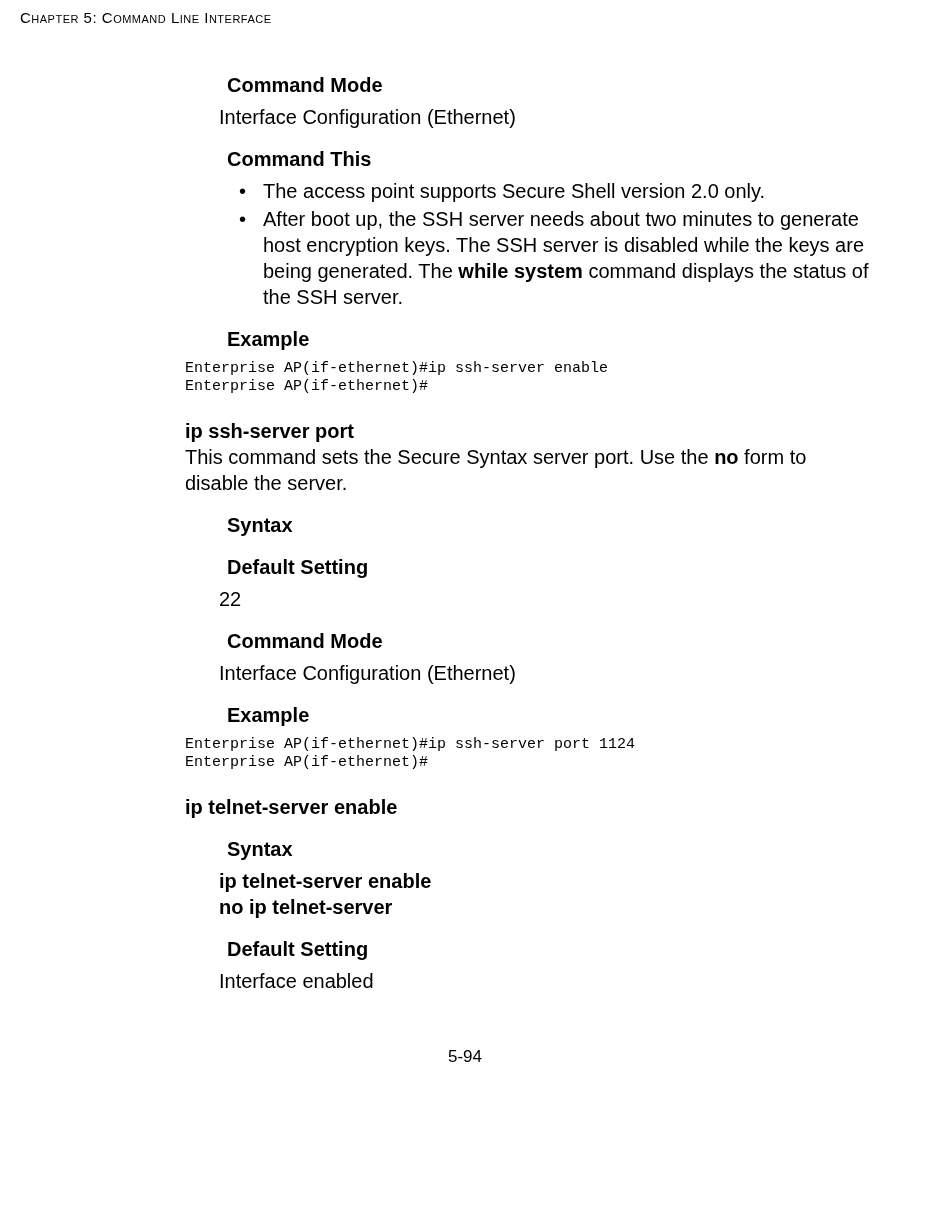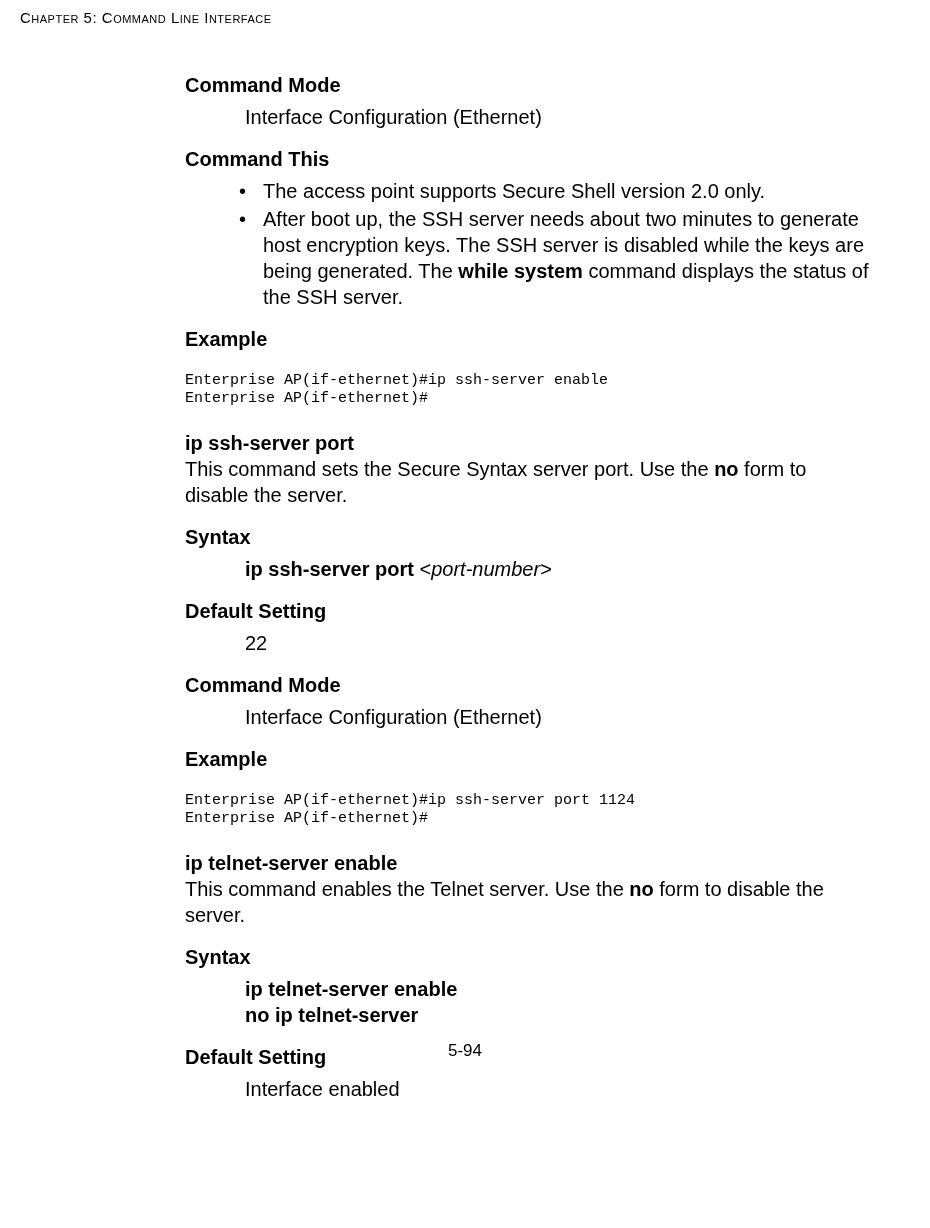--- a/index.html
+++ b/index.html
@@ -33,29 +33,30 @@
     position: absolute;
     top: 72px;
     left: 185px;
     right: 60px;
   }
   .h {
     font-weight: 700;
     margin-top: 16px;
     margin-bottom: 6px;
     font-size: 20px;
+    margin-left: 42px;
   }
   .h-first { margin-top: 0; }
   .sub {
     font-weight: 700;
     margin-top: 22px;
     font-size: 20px;
   }
   .indent1 {
-    margin-left: 60px;
+    margin-left: 34px;
     margin-top: 4px;
     margin-bottom: 10px;
   }
   ul.bul {
     list-style: none;
     margin: 4px 0 10px 0;
     padding: 0;
   }
   ul.bul > li {
     position: relative;
@@ -65,33 +66,33 @@
   ul.bul > li::before {
     content: "•";
     position: absolute;
     left: 54px;
     top: 0;
   }
   .code {
     font-family: "Courier New", monospace;
     font-size: 15px;
     white-space: pre;
-    margin-top: 20px;
+    margin-top: 8px;
     margin-bottom: 4px;
     line-height: 1.2;
   }
   .para {
     margin-top: 0;
     margin-bottom: 10px;
   }
   .bold { font-weight: 700; }
   .ital { font-style: italic; }
   .pagenum {
     position: absolute;
-    bottom: 26px;
+    bottom: 20px;
     left: 0;
     width: 930px;
     text-align: center;
     font-size: 17px;
   }
 </style>
 </head>
 <body>
 
 <div class="page">
@@ -118,38 +119,32 @@
     <div class="h">Example</div>
     <div class="code">Enterprise AP(if-ethernet)#ip ssh-server enable
 Enterprise AP(if-ethernet)#</div>
 
     <div class="sub">ip ssh-server port</div>
     <div class="para">
       <span>This command sets the Secure Syntax server port. Use the </span><span class="bold">no</span><span> form to disable the server.</span>
     </div>
 
     <div class="h">Syntax</div>
-    <div class="indent1">
-      <span class="bold">ip ssh-server port</span><span> &lt;</span><span class="ital">port-number</span><span>&gt;</span>
-    </div>
 
     <div class="h">Default Setting</div>
     <div class="indent1">22</div>
 
     <div class="h">Command Mode</div>
     <div class="indent1">Interface Configuration (Ethernet)</div>
 
     <div class="h">Example</div>
     <div class="code">Enterprise AP(if-ethernet)#ip ssh-server port 1124
 Enterprise AP(if-ethernet)#</div>
 
     <div class="sub">ip telnet-server enable</div>
-    <div class="para">
-      <span>This command enables the Telnet server. Use the </span><span class="bold">no</span><span> form to disable the server.</span>
-    </div>
 
     <div class="h">Syntax</div>
     <div class="indent1">
       <div class="bold">ip telnet-server enable</div>
       <div class="bold">no ip telnet-server</div>
     </div>
 
     <div class="h">Default Setting</div>
     <div class="indent1">Interface enabled</div>
 

